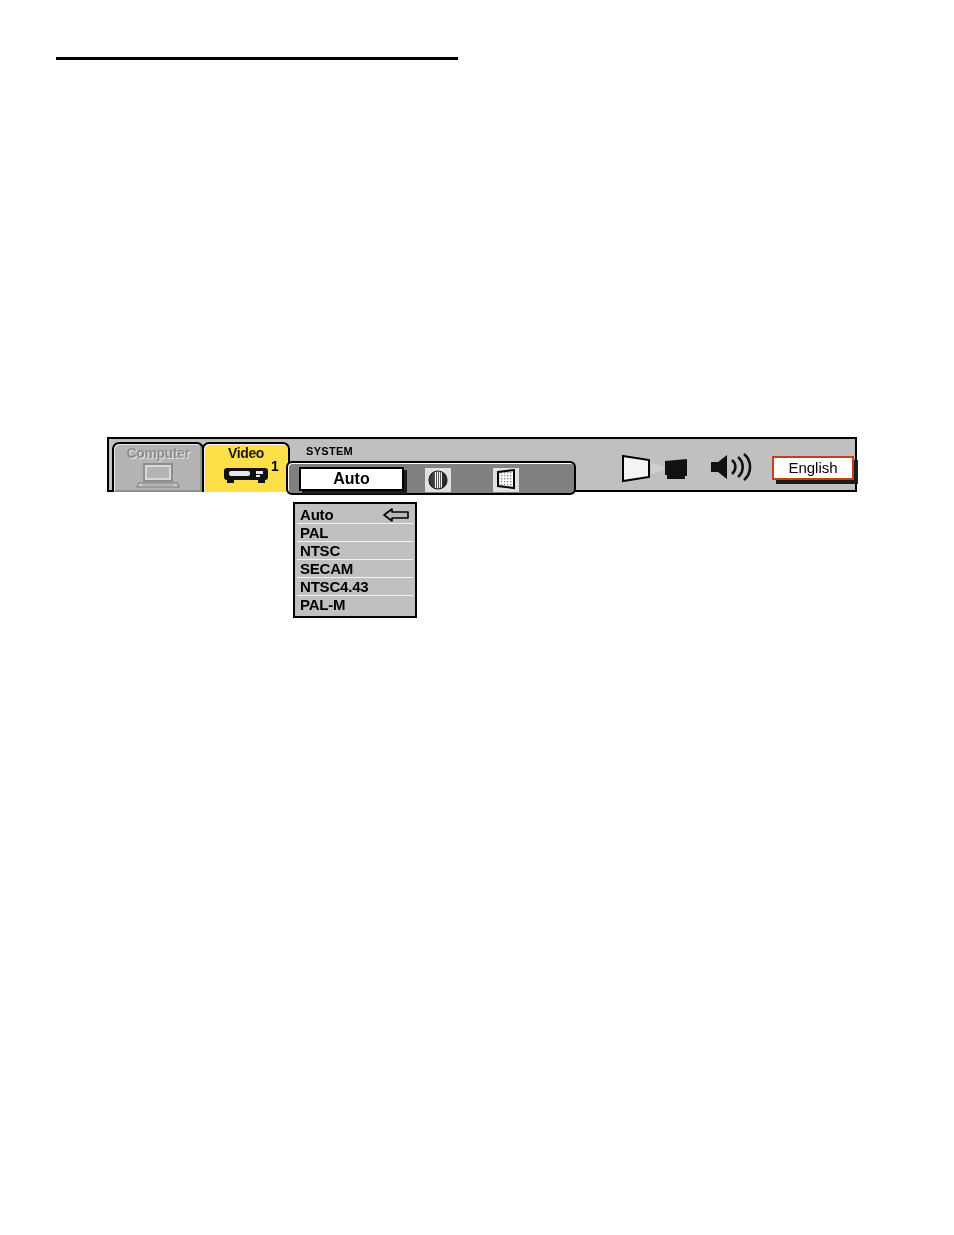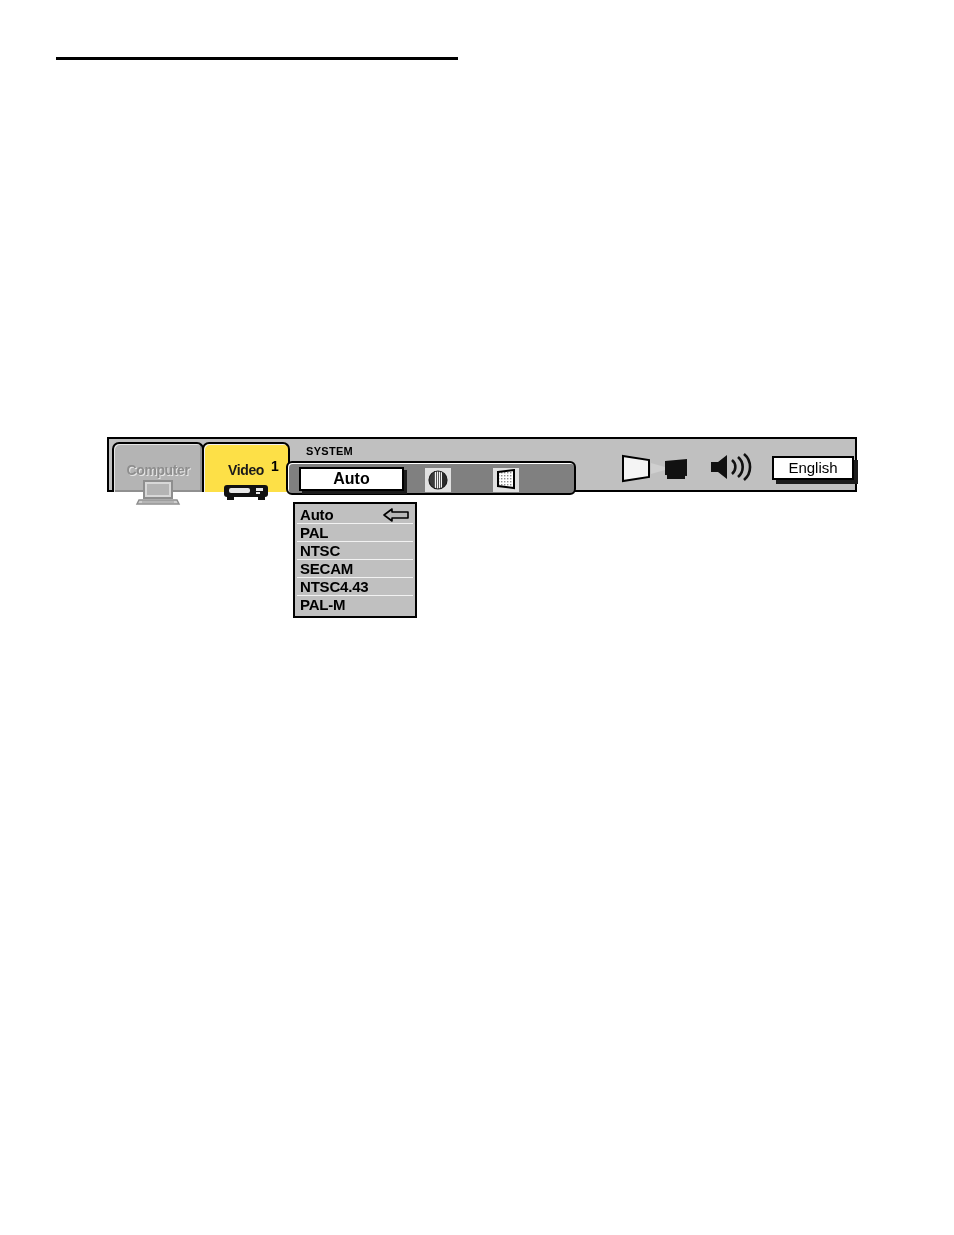--- a/index.html
+++ b/index.html
@@ -63,21 +63,21 @@
     width: 88px;
     background: #fde047;
     box-shadow: inset 1px 1px 0 #f0f0f0;
   }
   .src-tab-label {
     display: block;
     font-size: 14px;
     font-weight: bold;
     letter-spacing: -0.4px;
     line-height: 16px;
-    margin-top: 18px;
+    margin-top: 1px;
     font-family: "Liberation Sans", sans-serif;
   }
   #tab-computer .src-tab-label { color: #8e8e8e; text-shadow: 1px 1px 0 #e8e8e8; }
   #tab-video .src-tab-label { color: #1a1a1a; }
   .src-tab-icon { display: block; margin: 2px auto 0 auto; }
 
   
   #video-number {
     position: absolute;
     left: 162px;
@@ -150,21 +150,21 @@
   #icon-sound     { position: absolute; left: 600px; top: 13px; }
 
   
   #language-button {
     position: absolute;
     left: 663px;
     top: 17px;
     width: 82px;
     height: 24px;
     background: #ffffff;
-    border: 2px solid #000000;
+    border: 2px solid #c2410c;
     box-sizing: border-box;
     box-shadow: 4px 4px 0 #1c1c1c;
   }
   #language-text {
     display: block;
     text-align: center;
     font-size: 15px;
     color: #000000;
     line-height: 20px;
     font-family: "Liberation Sans", sans-serif;

